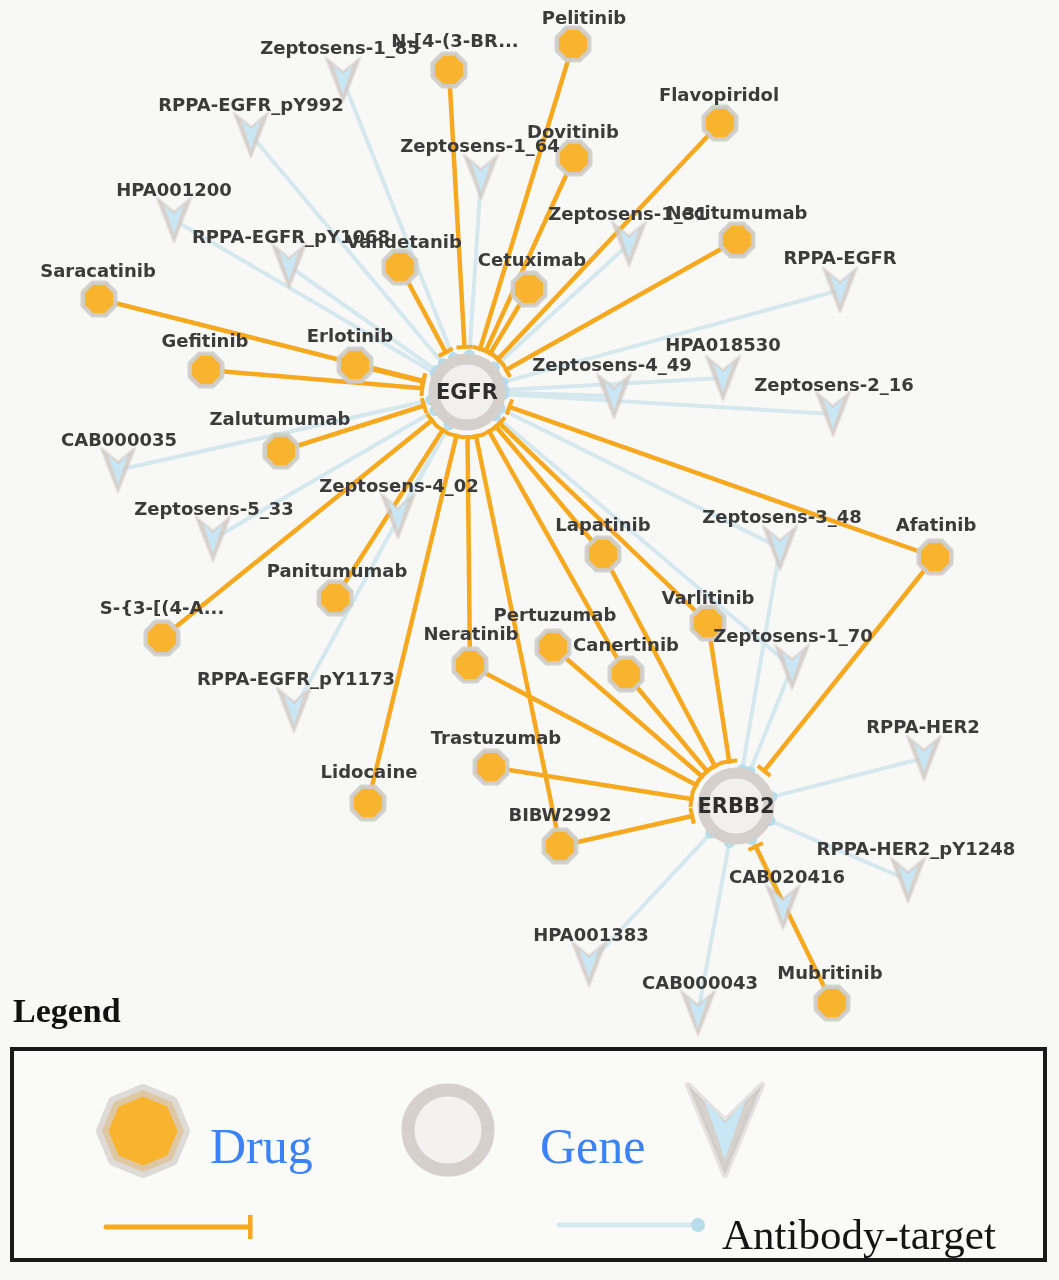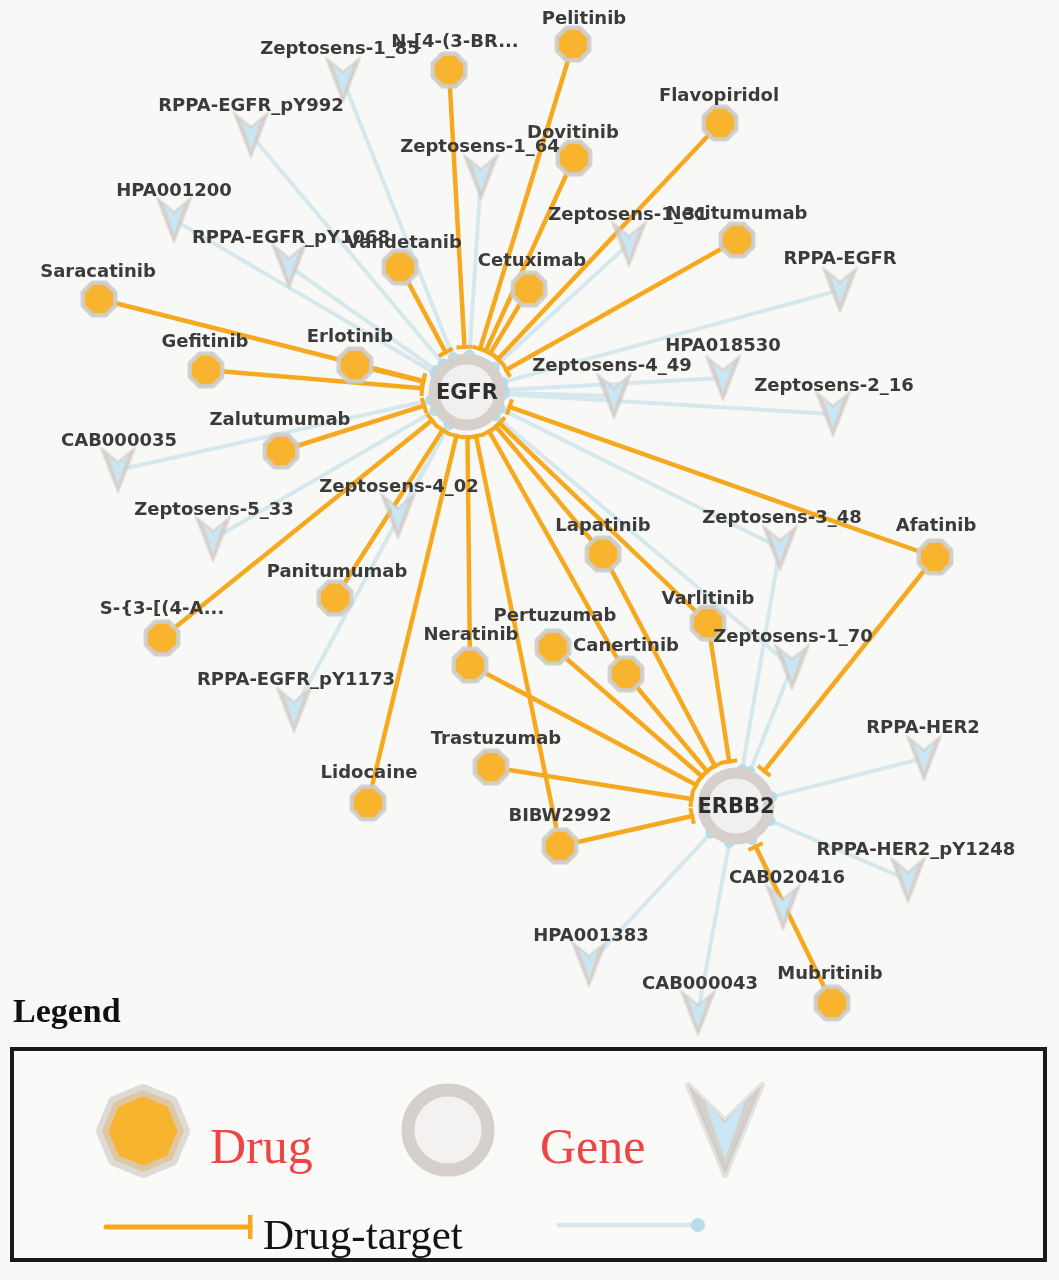--- a/index.html
+++ b/index.html
@@ -5,21 +5,21 @@
   html,body{margin:0;padding:0;background:#FFFFFF;}
   .stage{position:relative;width:1059px;height:1280px;background:#F8F8F6;overflow:hidden;
          font-family:"DejaVu Sans","Liberation Sans",sans-serif;}
   #graph{position:absolute;left:0;top:0;}
   .graph-label{font-family:"DejaVu Sans","Liberation Sans",sans-serif;font-weight:bold;}
   .legend-title{position:absolute;left:13px;top:994px;font-family:"Liberation Serif","DejaVu Serif",serif;
                 font-weight:bold;font-size:34px;line-height:1;color:#111;}
   .legend-box{position:absolute;left:10px;top:1047px;width:1029px;height:207px;
               border:4px solid #1A1A1A;background:#FAFAF8;}
   .legend-box .abs{position:absolute;}
-  .legend-item-label{font-family:"Liberation Serif","DejaVu Serif",serif;font-size:50px;line-height:1;color:#ef4444;}
+  .legend-item-label{font-family:"Liberation Serif","DejaVu Serif",serif;font-size:50px;line-height:1;color:#3b82f6;}
   .legend-edge-label{font-family:"Liberation Serif","DejaVu Serif",serif;font-size:43px;line-height:1;color:#141414;}
 </style>
 </head>
 <body>
 
 <div class="stage">
   <svg id="graph" width="1059" height="1280" viewBox="0 0 1059 1280">
       <g>
         <line x1="343" y1="80" x2="453.3345820416173" y2="357.6160451369725" stroke="#D5E8EE" stroke-width="4" stroke-linecap="round"></line>
         <circle cx="453.3345820416173" cy="357.6160451369725" r="5.5" fill="#B8DCEA"></circle>
@@ -355,20 +355,20 @@
 
     <svg class="abs" style="left:666px;top:24px" width="90" height="105">
       <path d="M8,10 L45,46 L82,10 L45,100 Z" fill="#CFC9C6" fill-opacity="0.85" stroke="#CFC9C6" stroke-opacity="0.5" stroke-width="6" stroke-linejoin="round"></path>
       <path d="M24,24 L45,48 L66,24 L45,84 Z" fill="#C8E6F3"></path>
     </svg>
 
     <svg class="abs" style="left:88px;top:160px" width="170" height="32">
       <line x1="4" y1="16" x2="148" y2="16" stroke="#F6A81F" stroke-width="5" stroke-linecap="round"></line>
       <rect x="146" y="4" width="4.5" height="24" fill="#F6A81F"></rect>
     </svg>
-    <span class="abs legend-edge-label" style="left:249px;top:162px">Drug-target</span>
 
     <svg class="abs" style="left:541px;top:158px" width="170" height="32">
       <line x1="4" y1="16" x2="142" y2="16" stroke="#D5E8EE" stroke-width="5" stroke-linecap="round"></line>
       <circle cx="143" cy="16" r="7" fill="#B8DCEA"></circle>
     </svg>
+    <span class="abs legend-edge-label" style="left:708px;top:162px">Antibody-target</span>
   </div>
 </div>
 
 </body></html>

